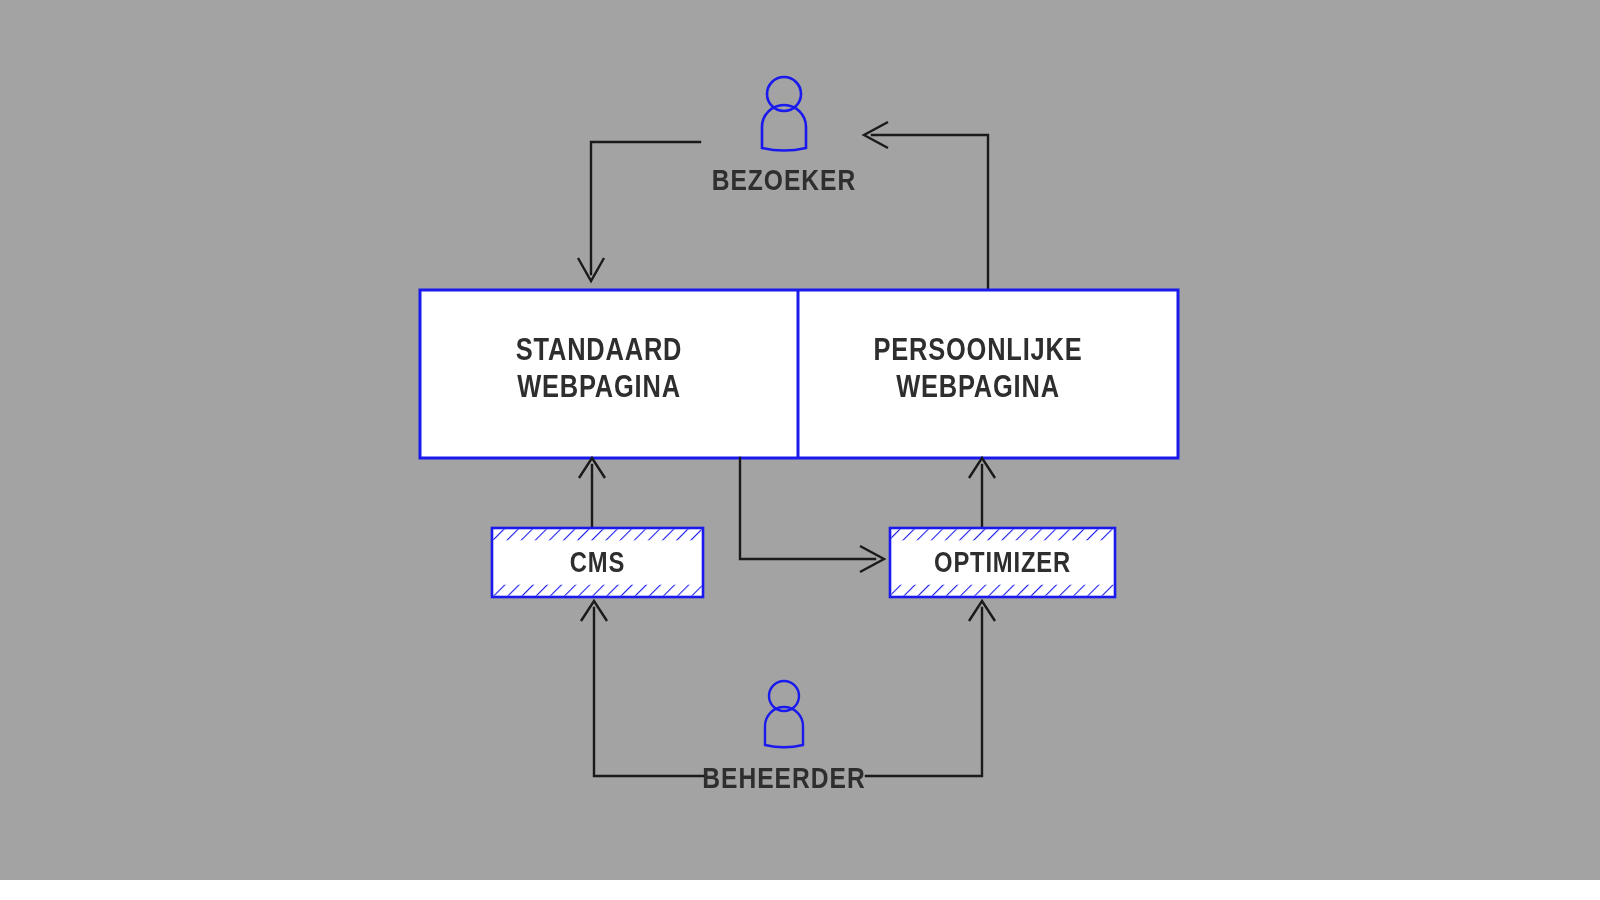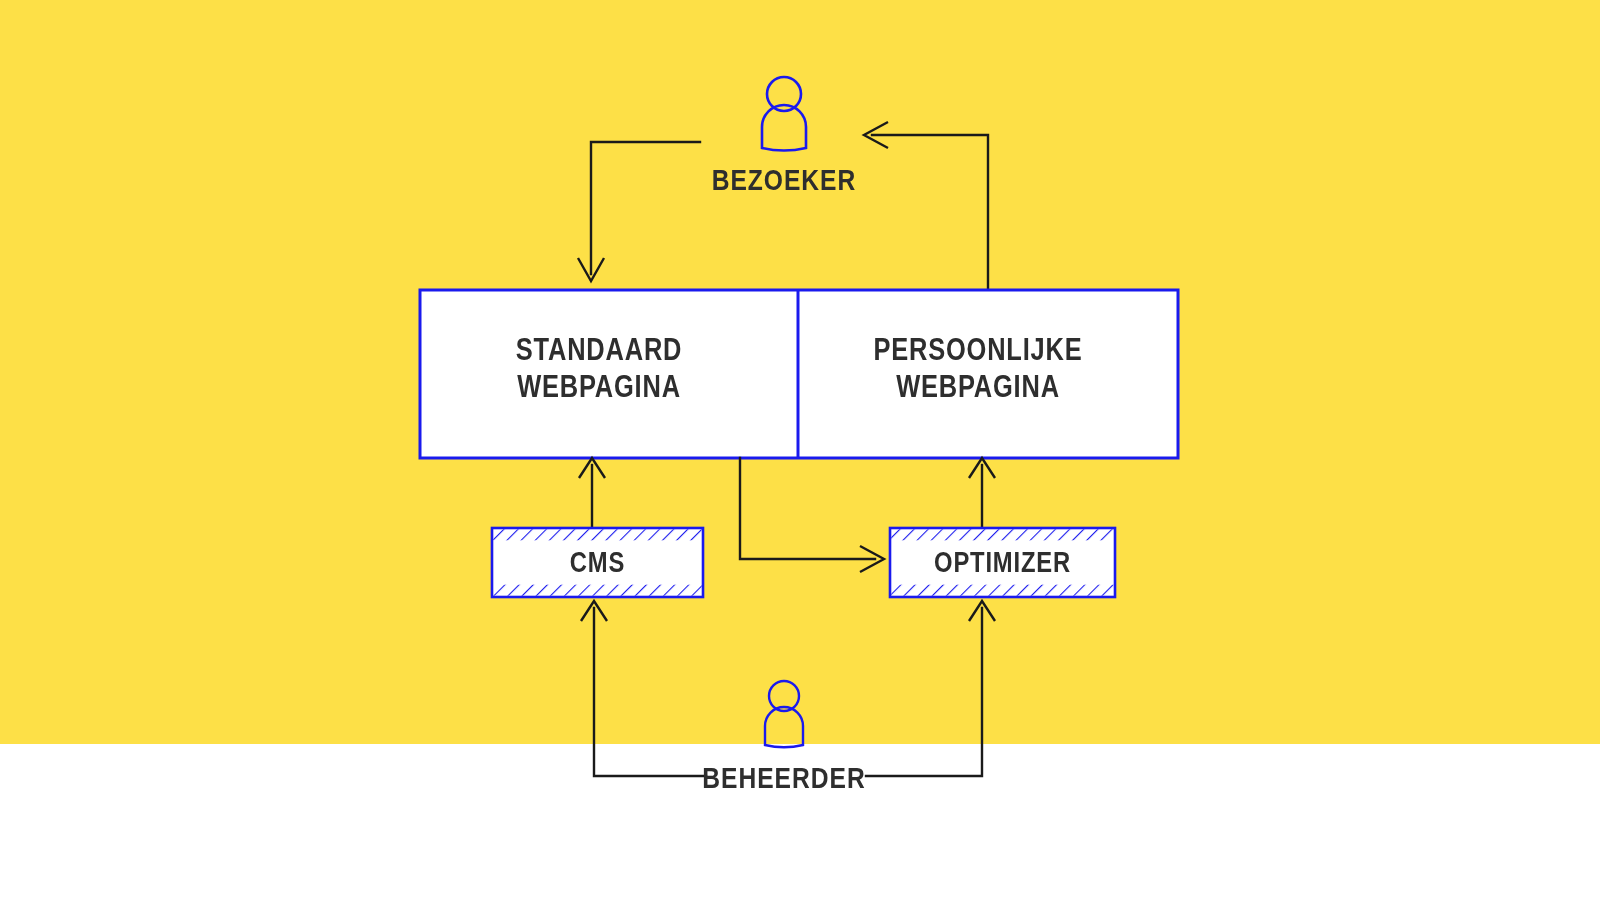--- a/index.html
+++ b/index.html
@@ -9,22 +9,22 @@
   }
   body {
     width: 1600px;
     height: 900px;
     overflow: hidden;
     font-family: "Liberation Sans", sans-serif;
   }
   #canvas {
     position: relative;
     width: 1600px;
-    height: 744px;
-    background: #fde047;
+    height: 880px;
+    background: #a3a3a3;
   }
   #diagram-svg {
     position: absolute;
     left: 0;
     top: 0;
     width: 1600px;
     height: 900px;
   }
   .dg-label {
     position: absolute;

